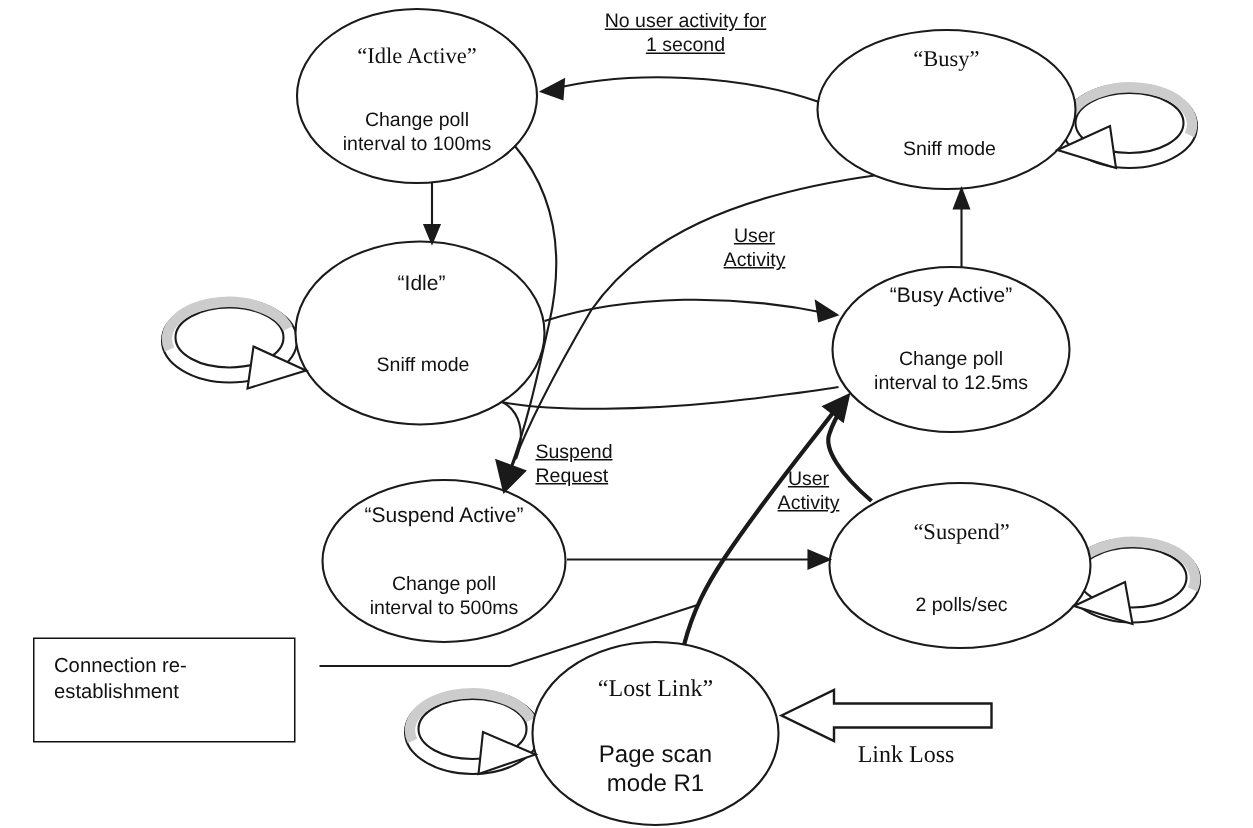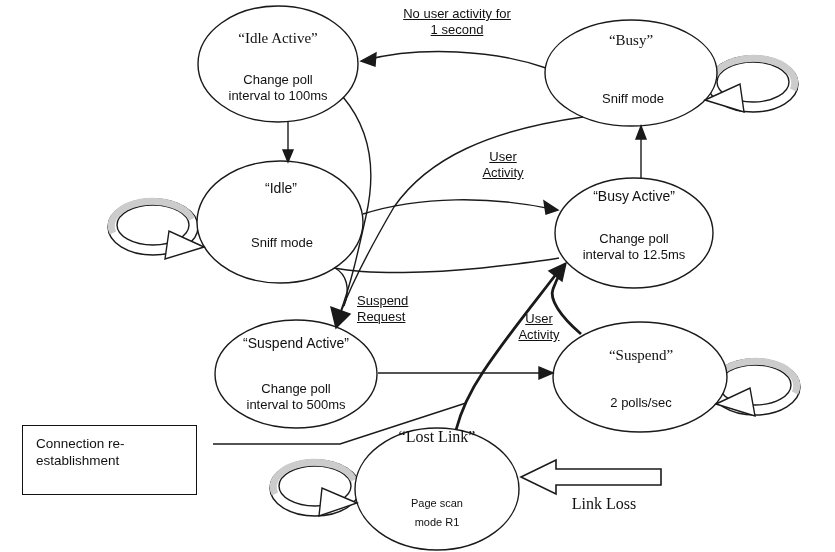--- a/index.html
+++ b/index.html
@@ -4,21 +4,21 @@
 <style>
   html,body{margin:0;padding:0;background:#fff;}
   #stage{position:relative;width:835px;height:552px;background:#fff;overflow:hidden;
          font-family:"Liberation Sans",sans-serif;color:#111;}
   #stage svg{position:absolute;left:0;top:0;}
   .t{position:absolute;white-space:pre-line;line-height:16px;}
   .ctr{transform:translateX(-50%);text-align:center;}
   .sname-serif{font-family:"Liberation Serif",serif;font-size:15px;}
   .sname-sans{font-size:14px;}
   .sbody{font-size:13px;}
-  .sbody-lg{font-size:11px;line-height:19px;}
+  .sbody-lg{font-size:16px;line-height:19px;}
   .lbl{font-size:13px;text-decoration:underline;}
   .lbl-serif{font-family:"Liberation Serif",serif;font-size:16px;}
   #conn-box{position:absolute;left:22px;top:425px;width:175px;height:70px;
             border:1.5px solid #111;box-sizing:border-box;}
   #conn-box .t{position:static;display:block;padding:9px 0 0 13px;font-size:13.5px;line-height:17px;white-space:pre-line;}
 </style>
 </head>
 <body>
 
 <div id="stage">
@@ -93,21 +93,21 @@
       <polygon fill="#fff" stroke-width="1.6" points="521,477 556,460 556,469 661,469 661,485 556,485 556,494"></polygon>
     </g>
   </svg>
 
   <div class="t ctr sname-serif" style="left:278px;top:30px;">“Idle Active”</div>
   <div class="t ctr sname-serif" style="left:631px;top:32px;">“Busy”</div>
   <div class="t ctr sname-sans" style="left:281px;top:180px;">“Idle”</div>
   <div class="t ctr sname-sans" style="left:634px;top:188px;">“Busy Active”</div>
   <div class="t ctr sname-sans" style="left:296px;top:335px;">“Suspend Active”</div>
   <div class="t ctr sname-serif" style="left:641px;top:347px;">“Suspend”</div>
-  <div class="t ctr sname-serif" style="left:437px;top:429px;font-size:16px;">“Lost Link”</div>
+  <div class="t ctr sname-serif" style="left:437px;top:452px;font-size:16px;">“Lost Link”</div>
 
   <div class="t ctr sbody" style="left:278px;top:72px;">Change poll
 interval to 100ms</div>
   <div class="t ctr sbody" style="left:633px;top:91px;">Sniff mode</div>
   <div class="t ctr sbody" style="left:282px;top:235px;">Sniff mode</div>
   <div class="t ctr sbody" style="left:634px;top:231px;">Change poll
 interval to 12.5ms</div>
   <div class="t ctr sbody" style="left:296px;top:381px;">Change poll
 interval to 500ms</div>
   <div class="t ctr sbody" style="left:641px;top:395px;">2 polls/sec</div>

